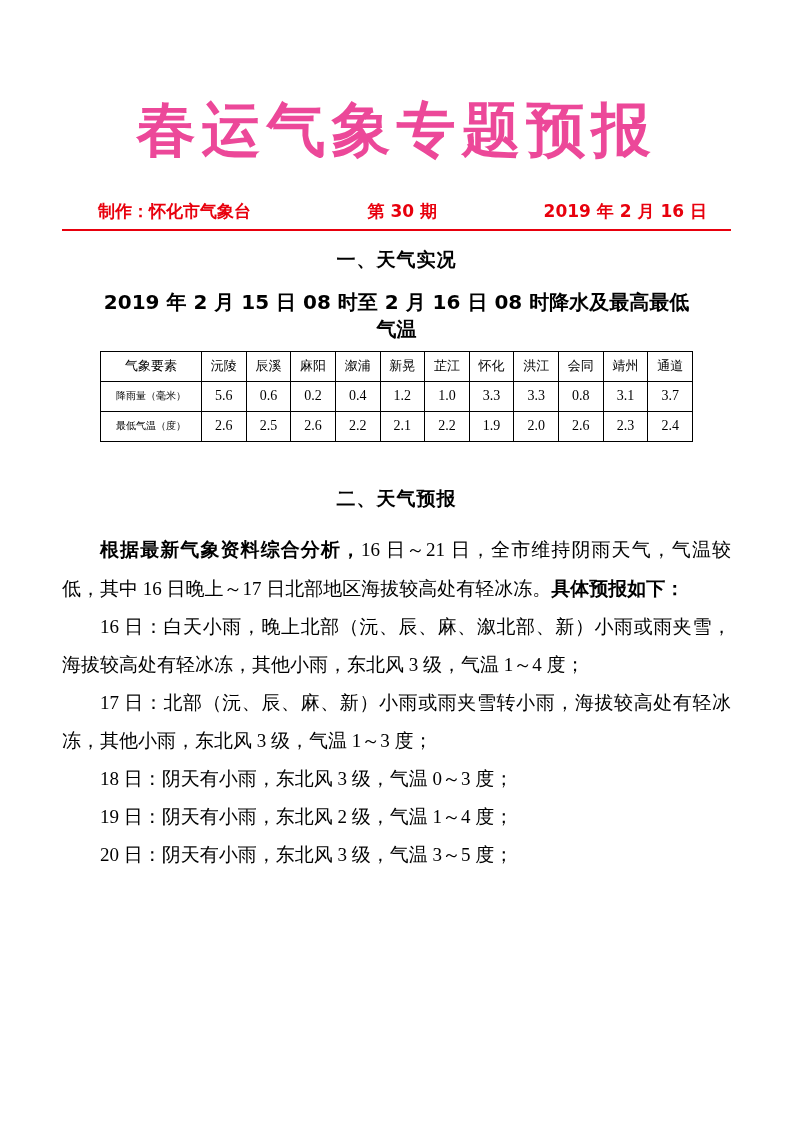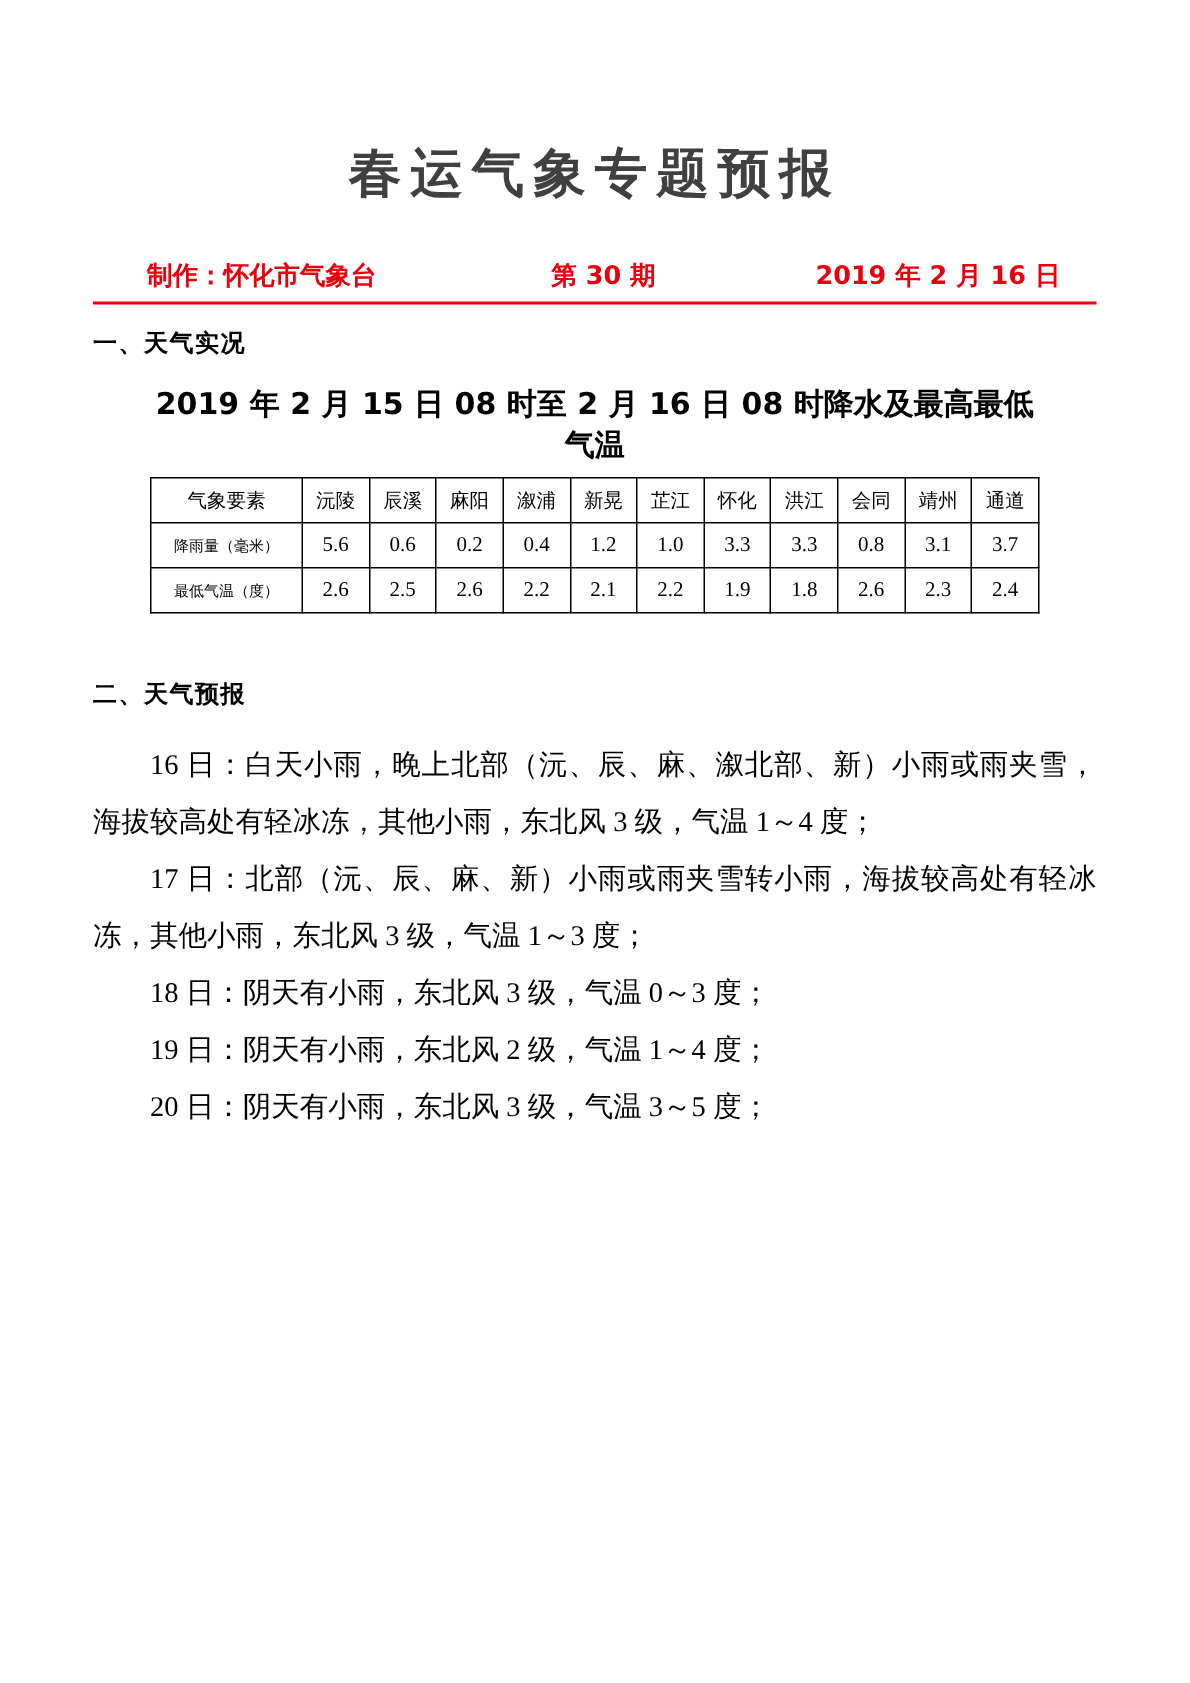--- a/index.html
+++ b/index.html
@@ -19,24 +19,24 @@
     width: 793px;
     height: 1122px;
     box-sizing: border-box;
     padding: 0 62px;
   }
 
   
   .doc-title {
     margin-top: 96px;
     text-align: center;
-    color: #404040;
-    font-family: "DejaVu Sans", "Liberation Sans", sans-serif;
-    font-weight: bold;
-    font-size: 35px;
+    color: #ec4899;
+    font-family: "DejaVu Sans", "Liberation Sans", sans-serif;
+    font-weight: bold;
+    font-size: 59px;
     letter-spacing: 6px;
     line-height: 1.15;
     white-space: nowrap;
   }
 
   
   .meta-row {
     margin-top: 36px;
     display: flex;
     align-items: flex-start;
@@ -53,23 +53,24 @@
   .rule {
     margin-top: 6px;
     border-top: 2px solid #e8000d;
     height: 0;
   }
 
   
   .section-heading {
     font-family: Liberation Serif, serif;
     font-weight: bold;
-    font-size: 16px;
+    font-size: 19px;
     margin-top: 16px;
     letter-spacing: 1px;
+    text-align: center;
   }
   .section-heading.second {
     margin-top: 44px;
   }
 
   
   .table-wrap {
     margin-top: 16px;
     padding: 0 38px;
   }
@@ -174,32 +175,33 @@
         </tr>
         <tr>
           <td class="rowhead">最低气温（度）</td>
           <td class="val">2.6</td>
           <td class="val">2.5</td>
           <td class="val">2.6</td>
           <td class="val">2.2</td>
           <td class="val">2.1</td>
           <td class="val">2.2</td>
           <td class="val">1.9</td>
-          <td class="val">1.8</td>
+          <td class="val">2.0</td>
           <td class="val">2.6</td>
           <td class="val">2.3</td>
           <td class="val">2.4</td>
         </tr>
       </tbody>
     </table>
   </div>
 
   <div class="section-heading second">二、天气预报</div>
 
   <div class="body-text">
+    <p><span class="b">根据最新气象资料综合分析，</span><span>16 日～21 日，全市维持阴雨天气，气温较低，其中 16 日晚上～17 日北部地区海拔较高处有轻冰冻。</span><span class="b">具体预报如下：</span></p>
     <p>16 日：白天小雨，晚上北部（沅、辰、麻、溆北部、新）小雨或雨夹雪，海拔较高处有轻冰冻，其他小雨，东北风 3 级，气温 1～4 度；</p>
     <p>17 日：北部（沅、辰、麻、新）小雨或雨夹雪转小雨，海拔较高处有轻冰冻，其他小雨，东北风 3 级，气温 1～3 度；</p>
     <p>18 日：阴天有小雨，东北风 3 级，气温 0～3 度；</p>
     <p>19 日：阴天有小雨，东北风 2 级，气温 1～4 度；</p>
     <p>20 日：阴天有小雨，东北风 3 级，气温 3～5 度；</p>
   </div>
 
 </div>
 
 </body></html>

